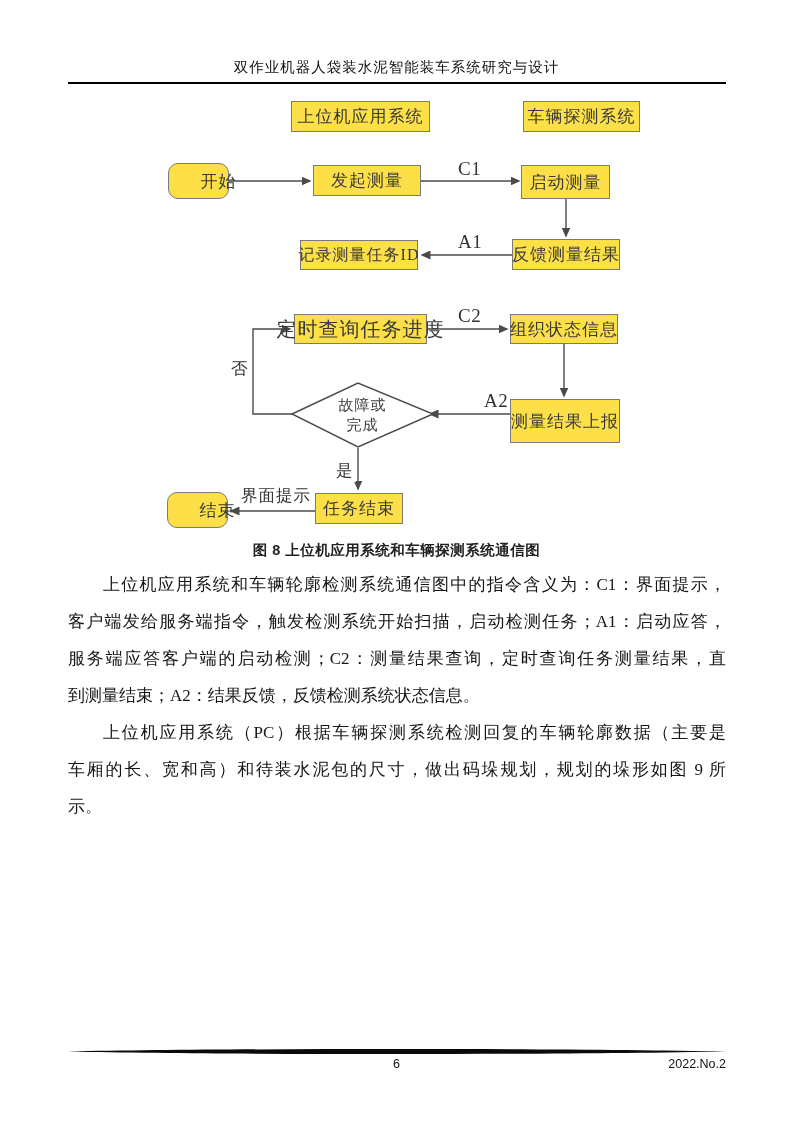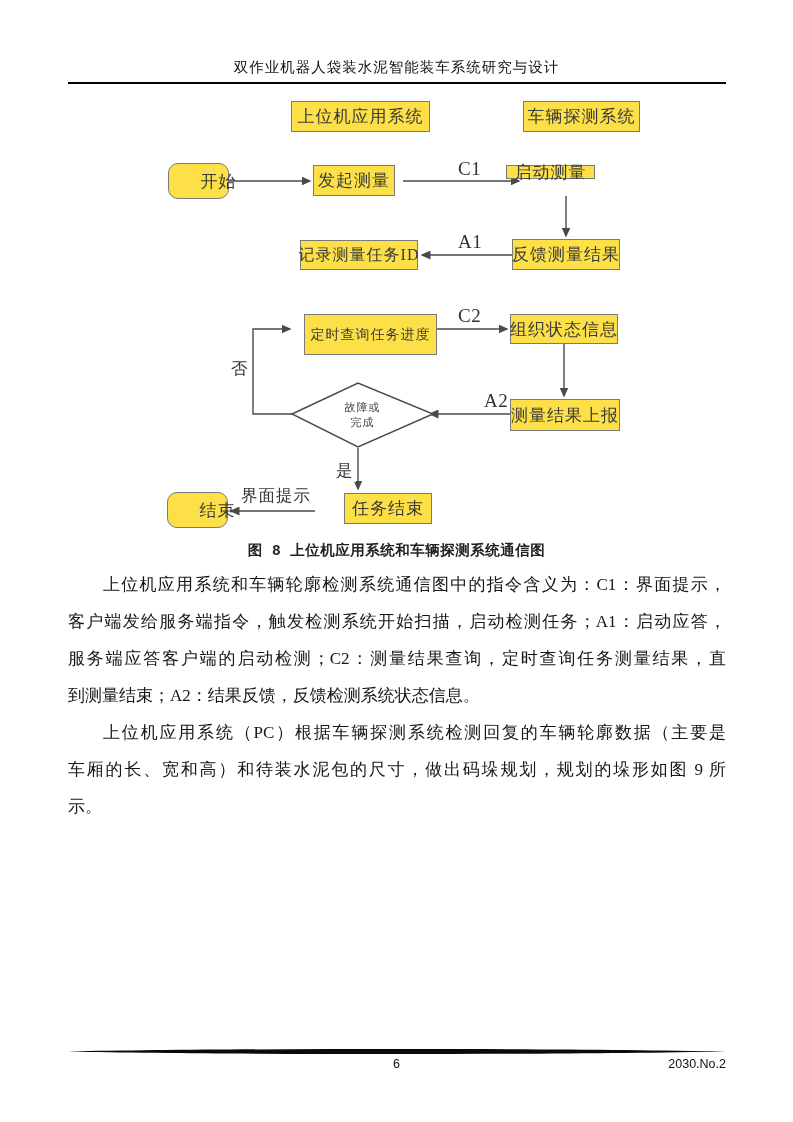--- a/index.html
+++ b/index.html
@@ -28,30 +28,30 @@
     border:1.4px solid #7a7a7a;
     background:#fde047;
     display:flex;align-items:center;justify-content:center;
     font-size:17px;color:#3a3a3a;letter-spacing:1px;
     box-sizing:border-box;white-space:nowrap;
   }
   .node.round{border-radius:10px;padding-left:40px;}
   .decision-text{
     position:absolute;left:292px;top:383px;width:141px;height:64px;
     display:flex;flex-direction:column;align-items:center;justify-content:center;
-    font-size:11px;color:#3a3a3a;line-height:1.35;letter-spacing:1px;
+    font-size:15px;color:#3a3a3a;line-height:1.35;letter-spacing:1px;
   }
   .elabel{
     position:absolute;font-size:19px;color:#333;letter-spacing:.5px;
     background:#fff;padding:0 2px;white-space:nowrap;
   }
   .elabel.cjk{font-size:16.5px;letter-spacing:1px;}
   .caption{
     position:absolute;top:541px;left:0;right:0;text-align:center;
-    font-family:Liberation Mono, monospace;
+    font-family:Liberation Sans, sans-serif;
     font-weight:700;font-size:14.5px;color:#222;letter-spacing:.5px;
   }
   
   .body-text{position:absolute;left:68px;top:566px;width:658px;}
   .bline{
     height:37px;line-height:37px;font-size:17px;color:#161616;
     overflow:hidden;white-space:nowrap;
   }
   .bline.fill{text-align:justify;text-align-last:justify;white-space:normal;}
   .bline.indent{text-indent:35px;}
@@ -94,28 +94,28 @@
       <line x1="358" y1="448" x2="358" y2="489" marker-end="url(#ah)"></line>
       <line x1="315" y1="511" x2="231" y2="511" marker-end="url(#ah)"></line>
       <polygon points="292,414 358,383 433,414 358,447" fill="#ffffff"></polygon>
     </g>
   </svg>
 
   <div class="node" style="left:291px;top:101px;width:139px;height:31px;">上位机应用系统</div>
   <div class="node" style="left:507px;top:101px;width:117px;height:31px;margin-left:16px;">车辆探测系统</div>
 
   <div class="node round" style="left:168px;top:163px;width:61px;height:36px;">开始</div>
-  <div class="node" style="left:313px;top:165px;width:82px;height:31px;">发起测量</div>
-  <div class="node" style="left:506px;top:165px;width:89px;height:14px;">启动测量</div>
+  <div class="node" style="left:313px;top:165px;width:108px;height:31px;">发起测量</div>
+  <div class="node" style="left:521px;top:165px;width:89px;height:34px;">启动测量</div>
   <div class="node" style="left:512px;top:239px;width:108px;height:31px;">反馈测量结果</div>
   <div class="node" style="left:300px;top:240px;width:118px;height:30px;font-size:16px;">记录测量任务ID</div>
-  <div class="node" style="left:304px;top:314px;width:133px;height:41px;font-size:14px;">定时查询任务进度</div>
+  <div class="node" style="left:294px;top:314px;width:133px;height:30px;font-size:20px;">定时查询任务进度</div>
   <div class="node" style="left:510px;top:314px;width:108px;height:30px;">组织状态信息</div>
-  <div class="node" style="left:510px;top:399px;width:110px;height:32px;">测量结果上报</div>
-  <div class="node" style="left:315px;top:493px;width:88px;height:31px;margin-left:29px;">任务结束</div>
+  <div class="node" style="left:510px;top:399px;width:110px;height:44px;">测量结果上报</div>
+  <div class="node" style="left:315px;top:493px;width:88px;height:31px;">任务结束</div>
   <div class="node round" style="left:167px;top:492px;width:61px;height:36px;">结束</div>
 
   <div class="decision-text">
     <span>故障或</span>
     <span>完成</span>
   </div>
 
   <span class="elabel" style="left:456px;top:158px;">C1</span>
   <span class="elabel" style="left:456px;top:231px;">A1</span>
   <span class="elabel" style="left:456px;top:305px;">C2</span>
@@ -133,15 +133,15 @@
     <div class="bline">到测量结束；A2：结果反馈，反馈检测系统状态信息。</div>
     <div class="bline fill indent">上位机应用系统（PC）根据车辆探测系统检测回复的车辆轮廓数据（主要是</div>
     <div class="bline fill">车厢的长、宽和高）和待装水泥包的尺寸，做出码垛规划，规划的垛形如图 9 所</div>
     <div class="bline">示。</div>
   </div>
 
   <svg class="footer-svg" viewBox="0 0 793 30">
     <path d="M68,11.5 C240,8.2 560,8.0 726,11.5 C560,14.8 240,15.0 68,11.5 Z" fill="#0a0a0a"></path>
   </svg>
   <div class="footer-page">6</div>
-  <div class="footer-issue">2030.No.2</div>
+  <div class="footer-issue">2022.No.2</div>
 
 </div>
 
 </body></html>

